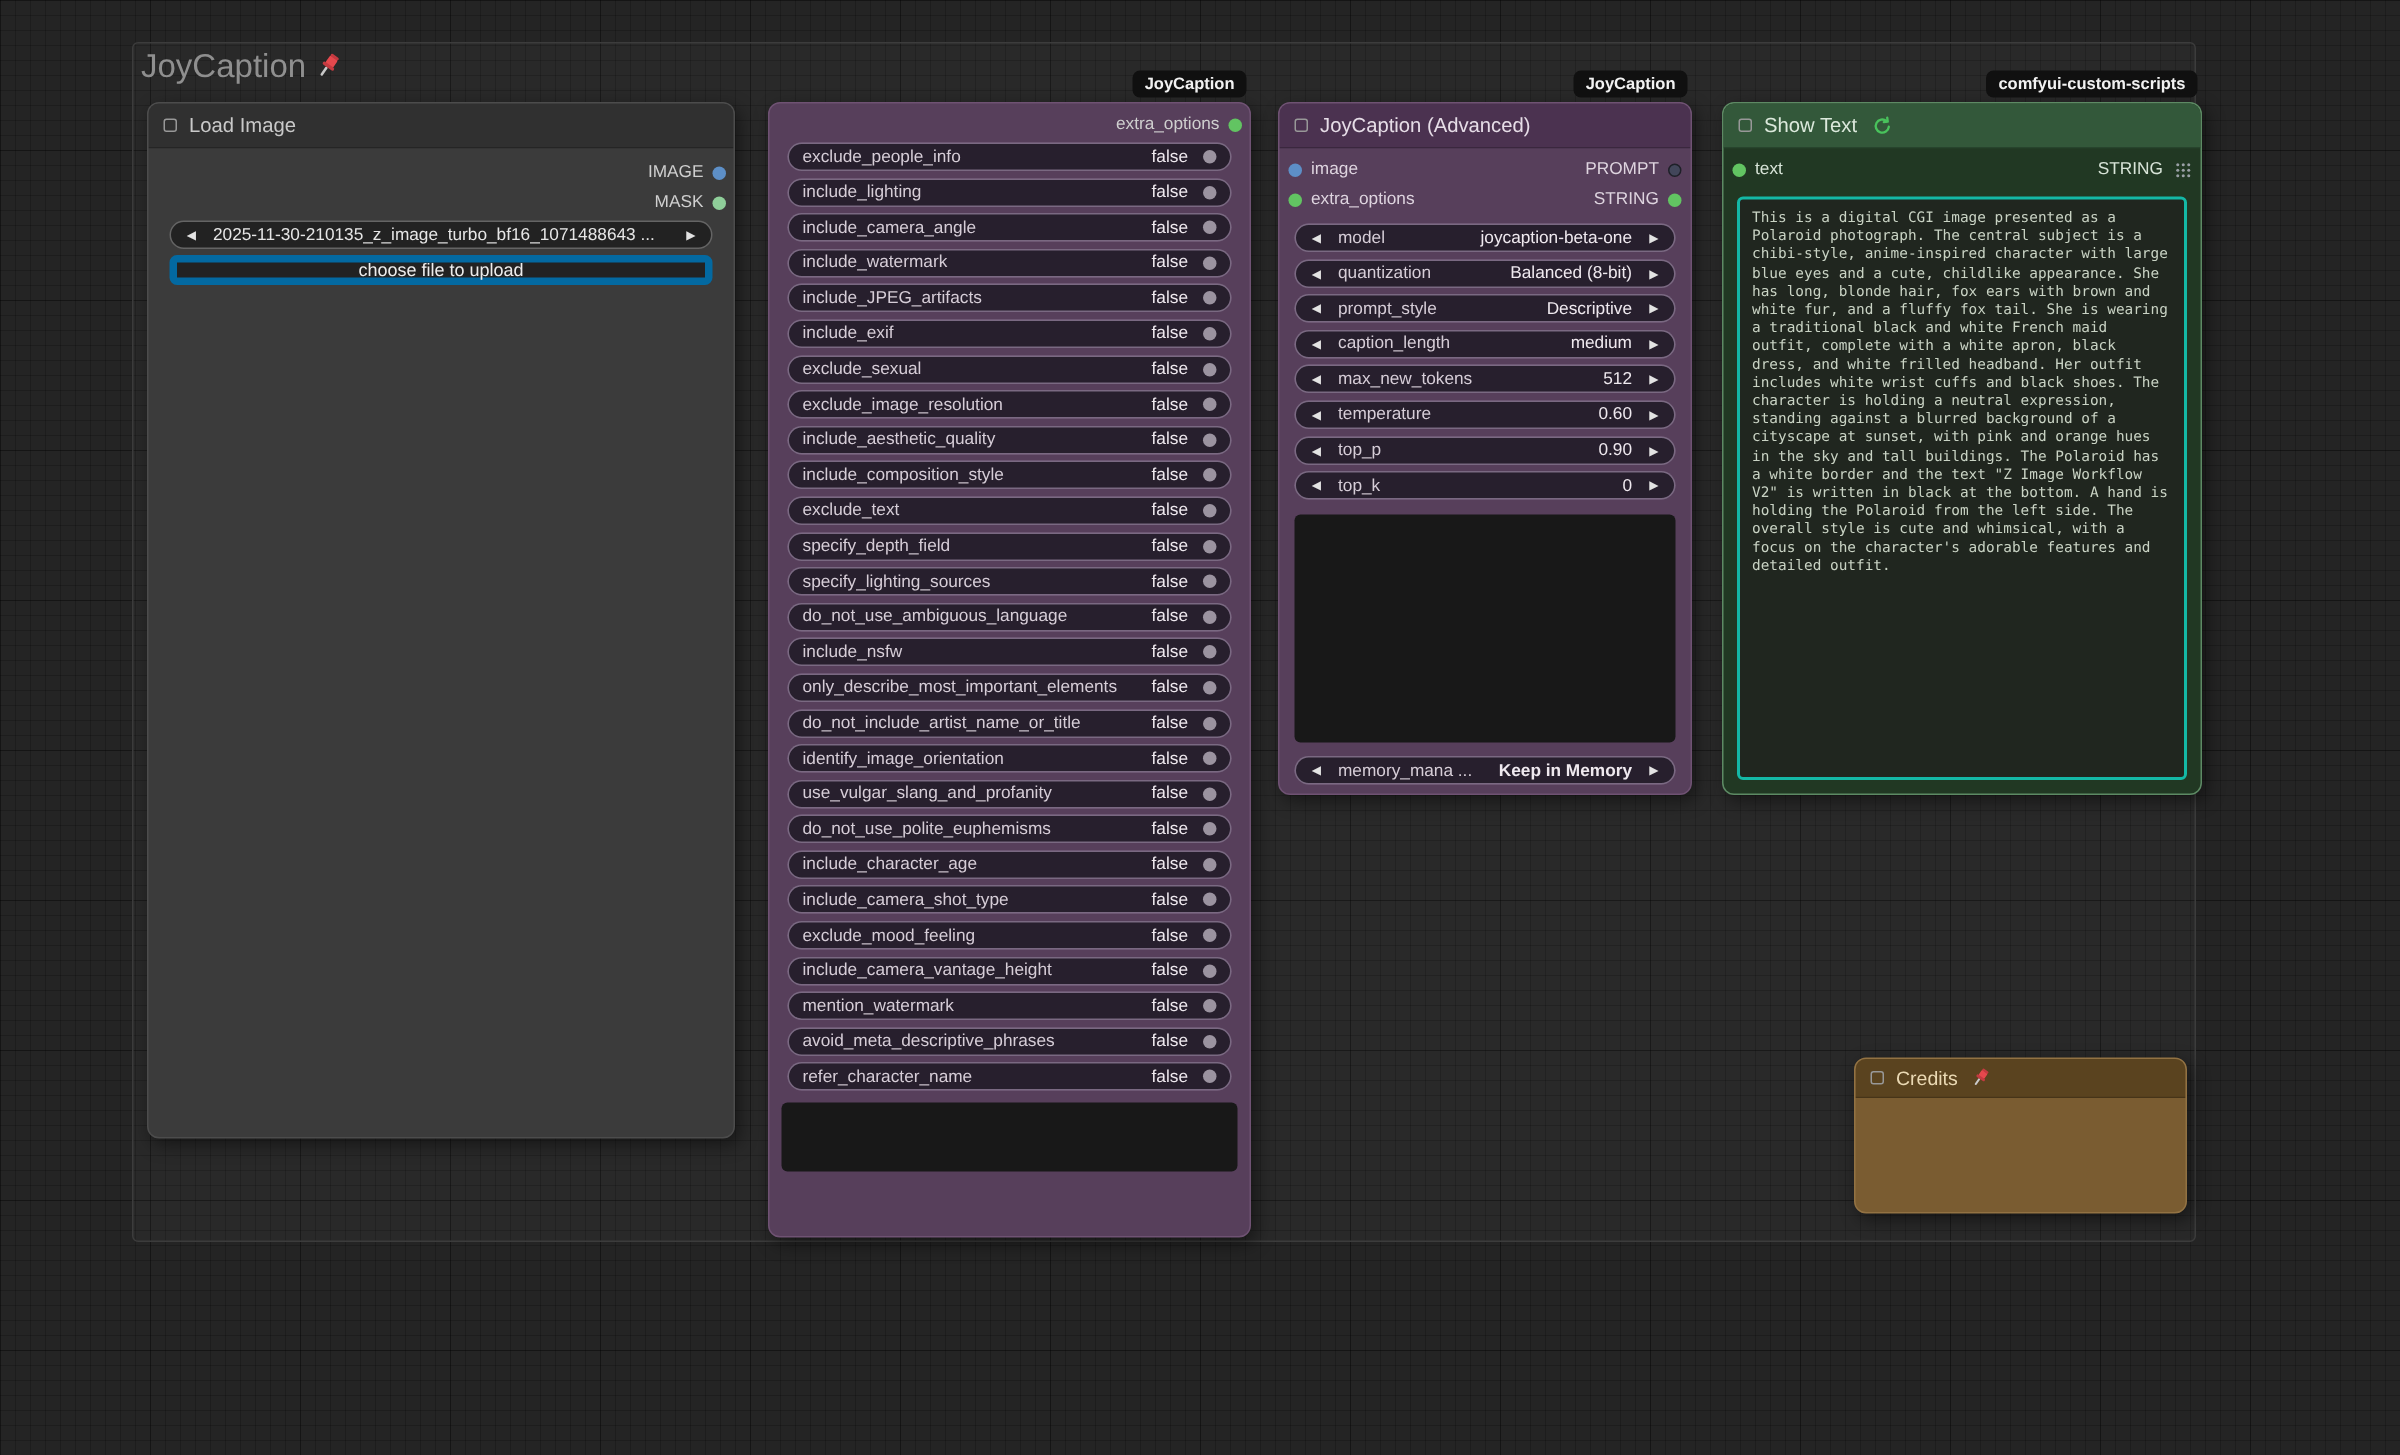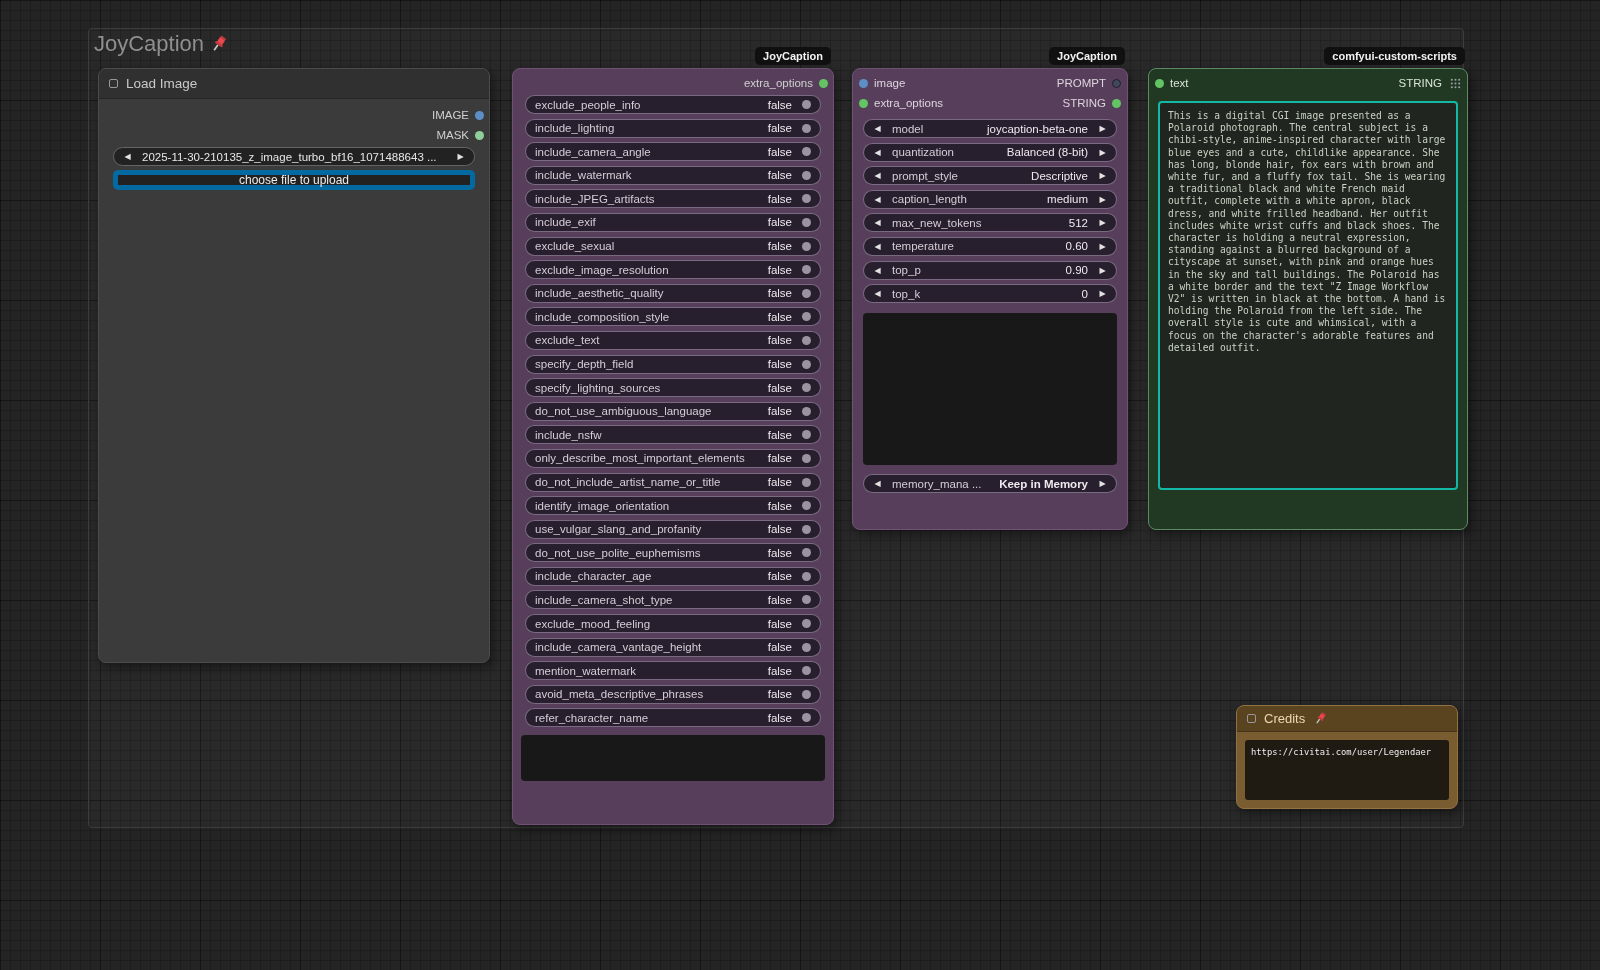--- a/index.html
+++ b/index.html
@@ -104,21 +104,21 @@
     <svg class="pin-svg" viewBox="0 0 20 20" width="20" height="20">
       <g transform="rotate(35 10 10)">
         <rect x="8.7" y="11" width="1.7" height="7" rx="0.8" fill="#c9c9c9"></rect>
         <rect x="6.9" y="3.4" width="6.2" height="6.2" rx="1.2" fill="#e5484d"></rect>
         <rect x="5.6" y="8.9" width="8.8" height="2.4" rx="1.2" fill="#c43a40"></rect>
         <rect x="6.9" y="1.8" width="6.2" height="2" rx="1" fill="#c43a40"></rect>
       </g>
     </svg>
   </div>
 
-  <div class="node gray" style="left:98px;top:68px;width:392px;height:595px;">
+  <div class="node gray" style="left:98px;top:68px;width:392px;height:691px;">
     <div class="node-title">
       <span class="collapse"></span>
       <span>Load Image</span>
     </div>
     <div class="node-body">
       <div style="height:6px"></div>
       <div class="out-row">
         <span>IMAGE</span>
         <span class="dot blue"></span>
       </div>
@@ -280,20 +280,24 @@
           <span class="wvalue">false</span>
           <span class="toggle-dot"></span>
         </div>
         </div>
       <div class="emptybox" style="margin:8px 8px 0;height:46px"></div>
     </div>
   </div>
 
   <div class="node purple" style="left:852px;top:68px;width:276px;height:462px;">
     <div class="badge">JoyCaption</div>
+    <div class="node-title">
+      <span class="collapse"></span>
+      <span>JoyCaption (Advanced)</span>
+    </div>
     <div class="node-body">
       <div style="height:4px"></div>
       <div class="ports-line">
         <span class="port">
           <span class="dot blue"></span>
           <span>image</span>
         </span>
         <span class="port">
           <span>PROMPT</span>
           <span class="dot dark"></span>
@@ -365,20 +369,30 @@
         <span class="arr arr-l"></span>
         <span class="wlabel">memory_mana ...</span>
         <span class="wvalue" style="font-weight:700">Keep in Memory</span>
         <span class="arr arr-r"></span>
       </div>
     </div>
   </div>
 
   <div class="node green" style="left:1148px;top:68px;width:320px;height:462px;">
     <div class="badge">comfyui-custom-scripts</div>
+    <div class="node-title">
+      <span class="collapse"></span>
+      <span>Show Text</span>
+      <span class="icon-right">
+        <svg viewBox="0 0 16 16" width="14" height="14">
+          <path d="M12.8 8.6A5 5 0 1 1 11 4.2" fill="none" stroke="#49c25c" stroke-width="1.8" stroke-linecap="round"></path>
+          <path d="M11.6 1.6l.4 3-3 .4" fill="none" stroke="#49c25c" stroke-width="1.8" stroke-linecap="round" stroke-linejoin="round"></path>
+        </svg>
+      </span>
+    </div>
     <div class="node-body">
       <div style="height:4px"></div>
       <div class="ports-line">
         <span class="port">
           <span class="dot green"></span>
           <span>text</span>
         </span>
         <span class="port">
           <span>STRING</span>
           <svg class="grid-icon-svg" viewBox="0 0 12 12" width="11" height="11">
@@ -406,18 +420,15 @@
       <span>Credits</span>
       <svg class="pin-svg" viewBox="0 0 20 20" width="15" height="15">
         <g transform="rotate(35 10 10)">
           <rect x="8.7" y="11" width="1.7" height="7" rx="0.8" fill="#c9c9c9"></rect>
           <rect x="6.9" y="3.4" width="6.2" height="6.2" rx="1.2" fill="#e5484d"></rect>
           <rect x="5.6" y="8.9" width="8.8" height="2.4" rx="1.2" fill="#c43a40"></rect>
           <rect x="6.9" y="1.8" width="6.2" height="2" rx="1" fill="#c43a40"></rect>
         </g>
       </svg>
     </div>
-    <div class="node-body">
-      <div class="ctext">https://civitai.com/user/Legendaer</div>
-    </div>
   </div>
 
 </div>
 
 </body></html>

